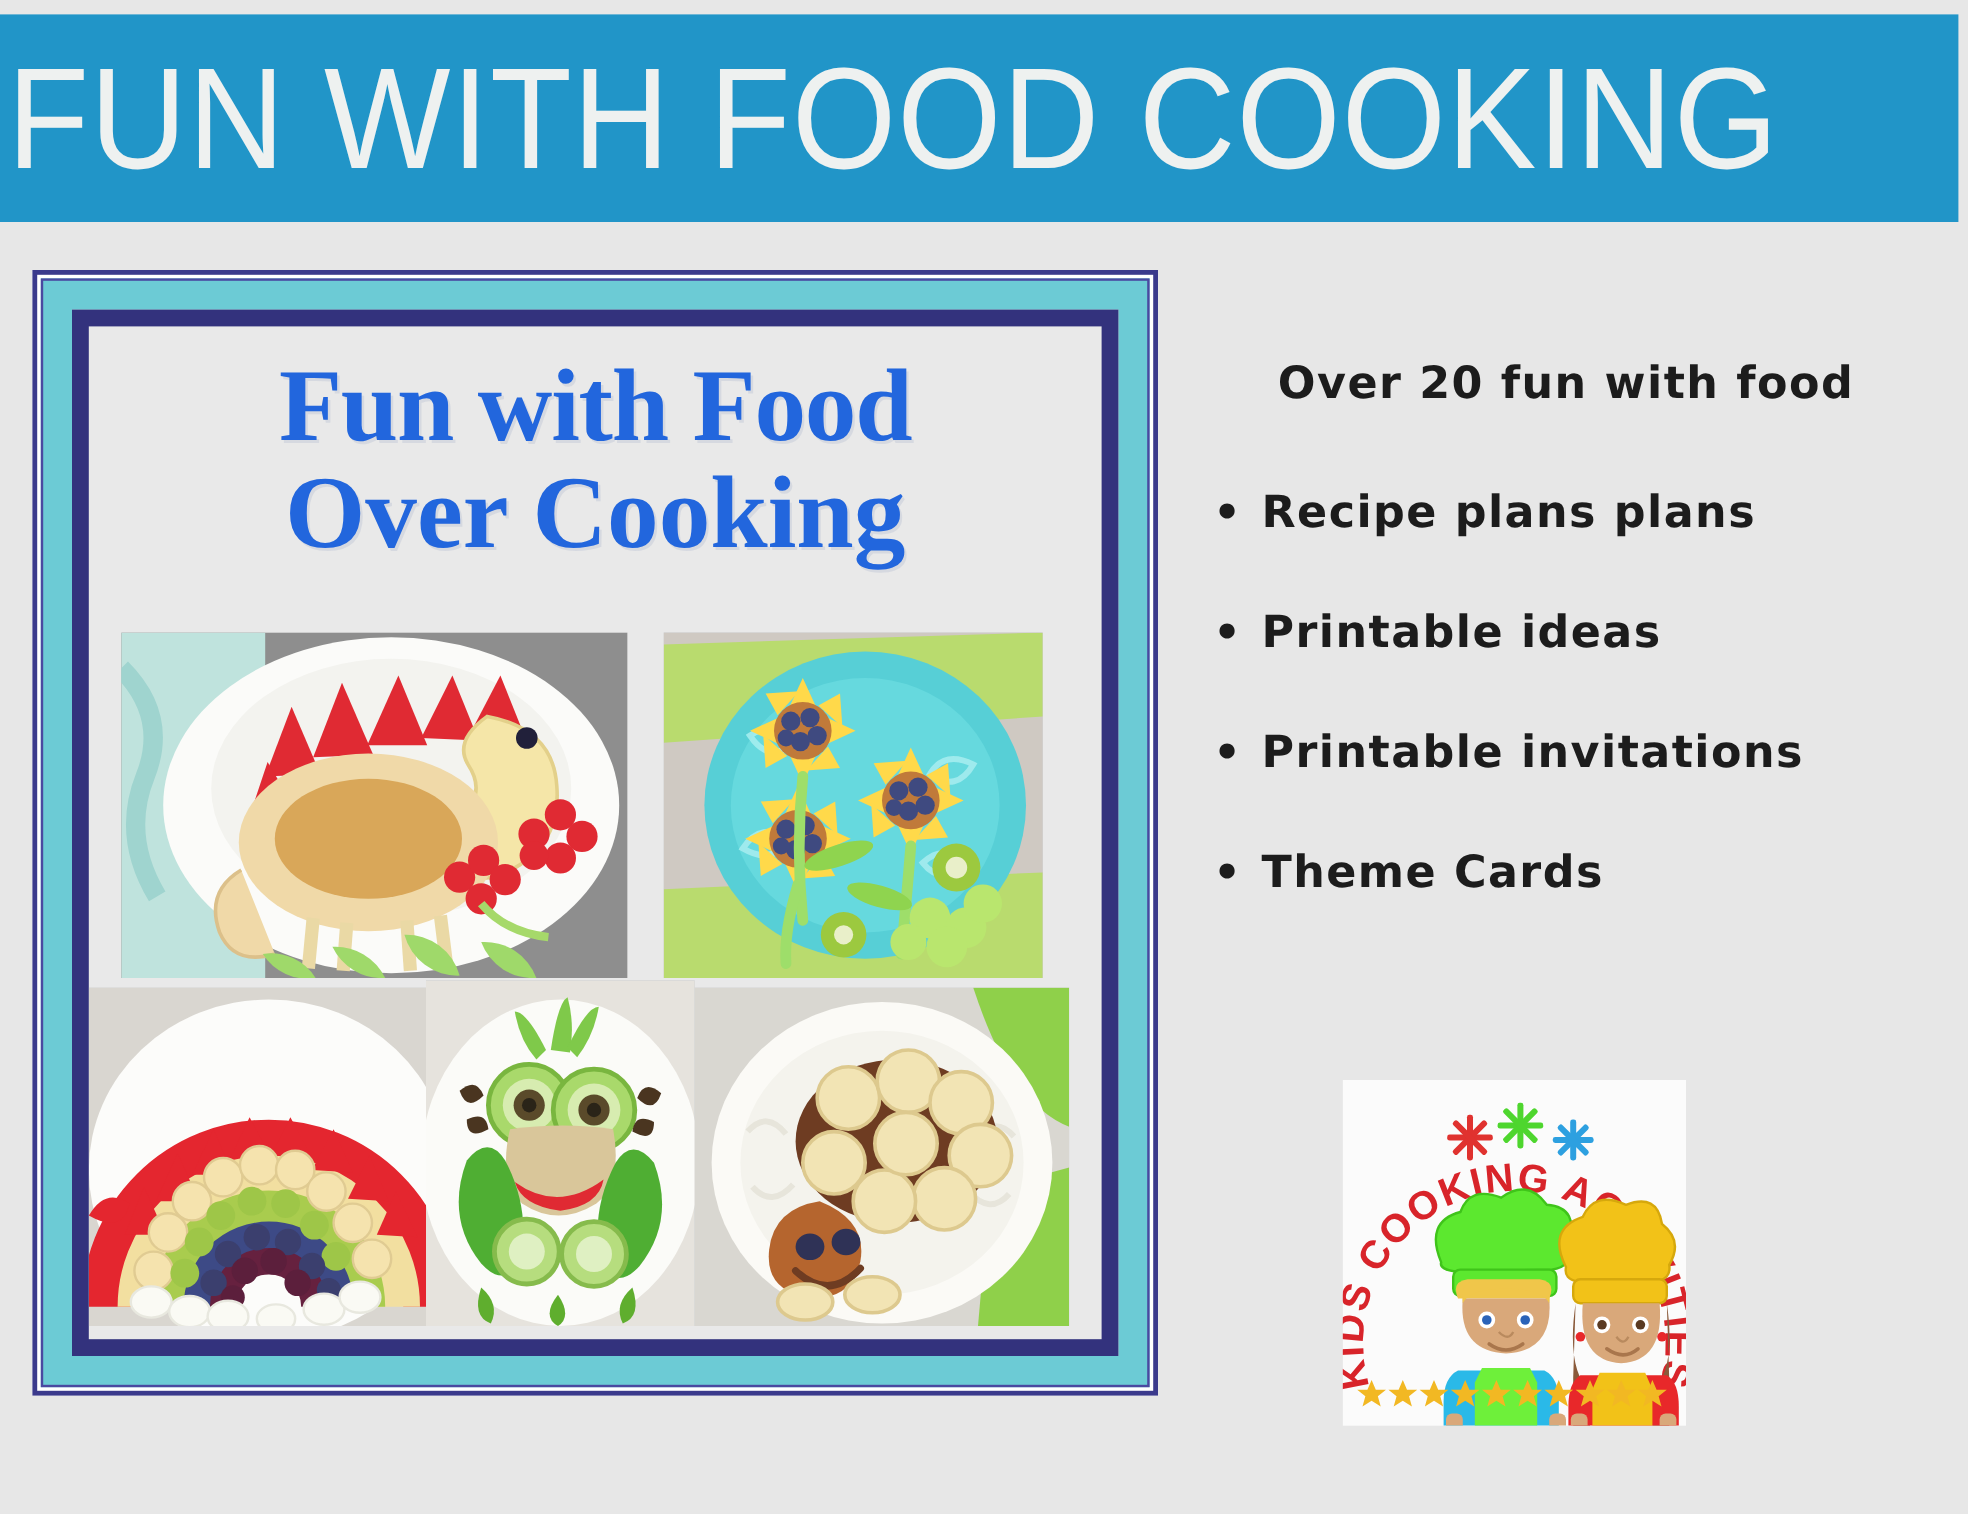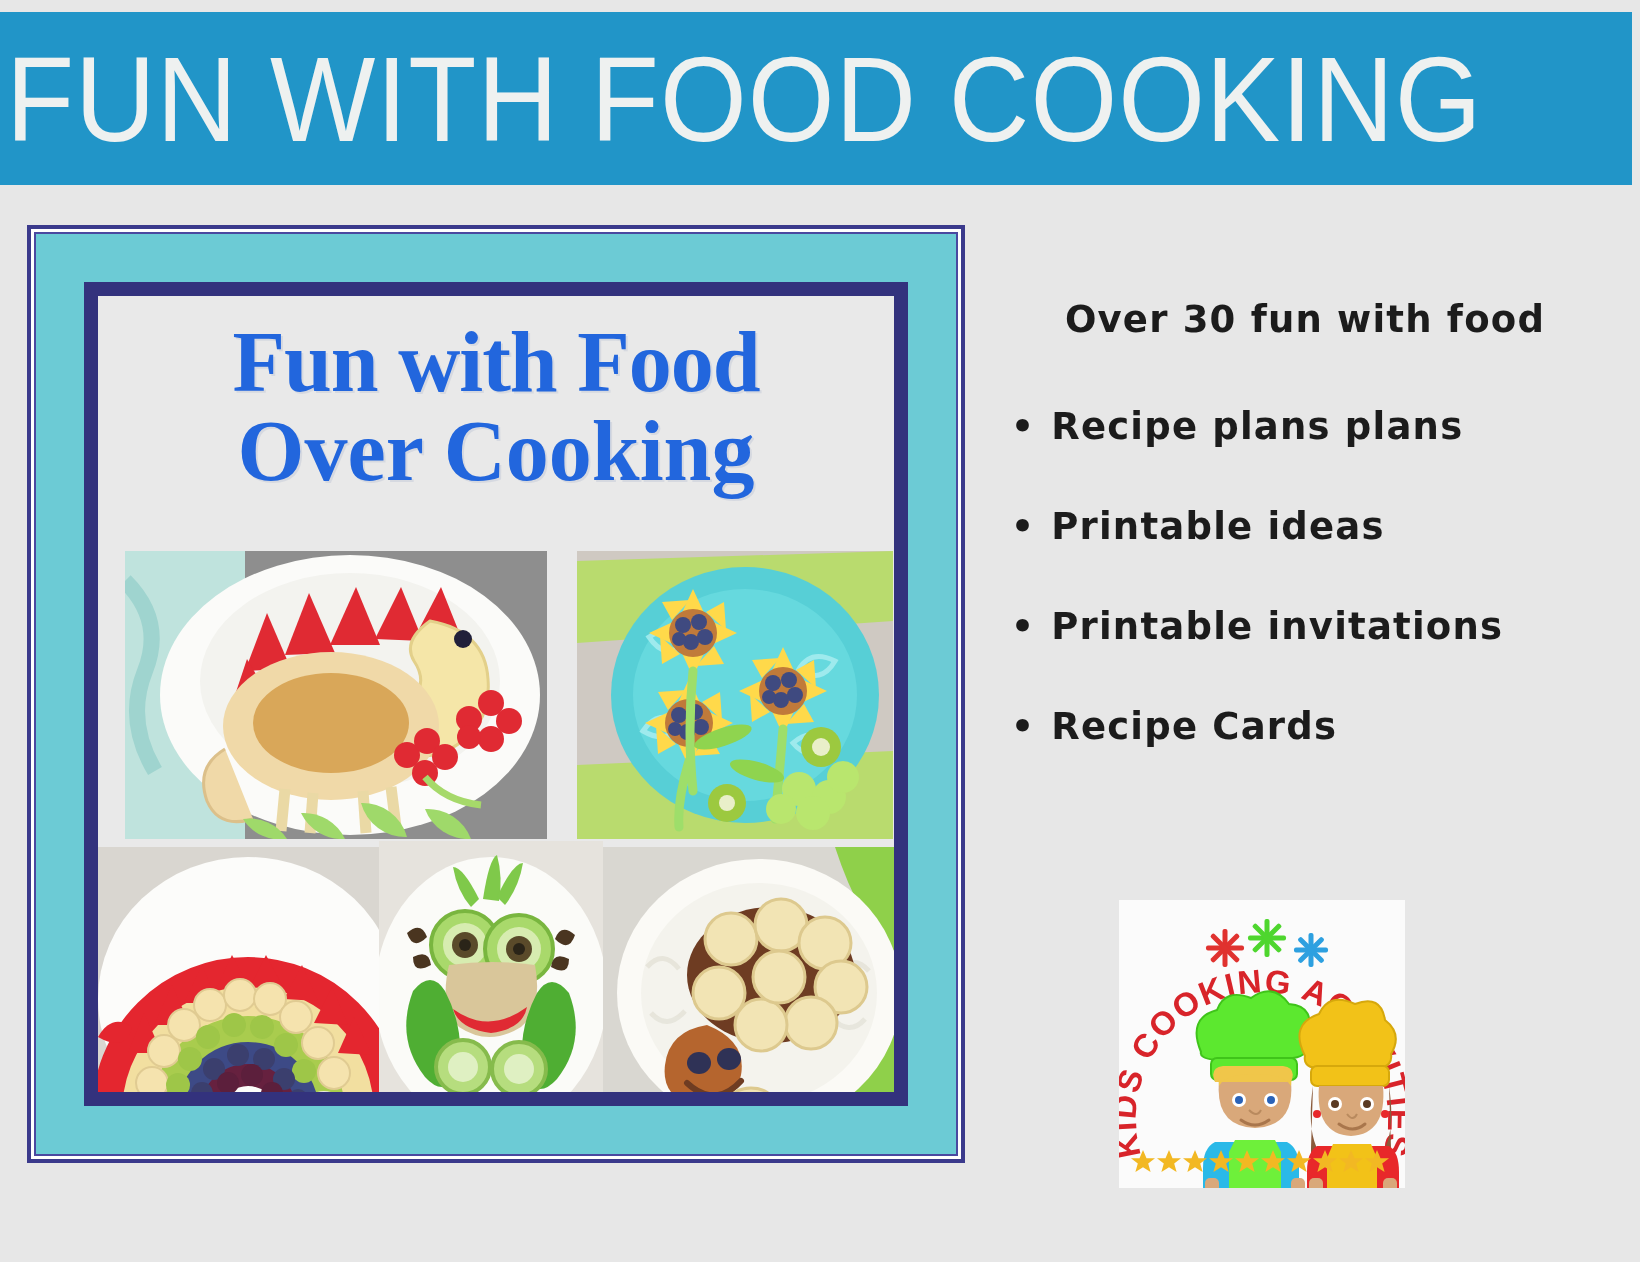--- a/index.html
+++ b/index.html
@@ -51,21 +51,21 @@
     border: 4px solid #3b3a8c;
     background: #ffffff;
     padding: 3px;
   }
   .frame-mid {
     width: 100%;
     height: 100%;
     box-sizing: border-box;
     border: 2px solid #4a49a0;
     background: #6ccbd5;
-    padding: 48px;
+    padding: 24px;
   }
   .frame-inner {
     width: 100%;
     height: 100%;
     box-sizing: border-box;
     border: 14px solid #33327d;
     background: #e9e9e9;
     position: relative;
     overflow: hidden;
   }
@@ -464,38 +464,38 @@
             </g>
           </svg>
         </div>
 
       </div>
     </div>
   </div>
 </div>
 
 <div class="right-col">
-  <div class="intro-line l1">Over 30 fun with food</div>
+  <div class="intro-line l1">Over 20 fun with food</div>
 
   <ul class="bullet-list">
     <li class="bullet-item">
       <span class="bullet-dot">•</span>
       <span>Recipe plans plans</span>
     </li>
     <li class="bullet-item">
       <span class="bullet-dot">•</span>
       <span>Printable ideas</span>
     </li>
     <li class="bullet-item">
       <span class="bullet-dot">•</span>
       <span>Printable invitations</span>
     </li>
     <li class="bullet-item">
       <span class="bullet-dot">•</span>
-      <span>Recipe Cards</span>
+      <span>Theme Cards</span>
     </li>
   </ul>
 </div>
 
 <div class="logo-box">
   <svg class="logo-svg" viewBox="0 0 286 288">
     <rect width="286" height="288" fill="#fbfbfb"></rect>
 
     <g fill="#e0322f">
       <g transform="translate(106,48)">

